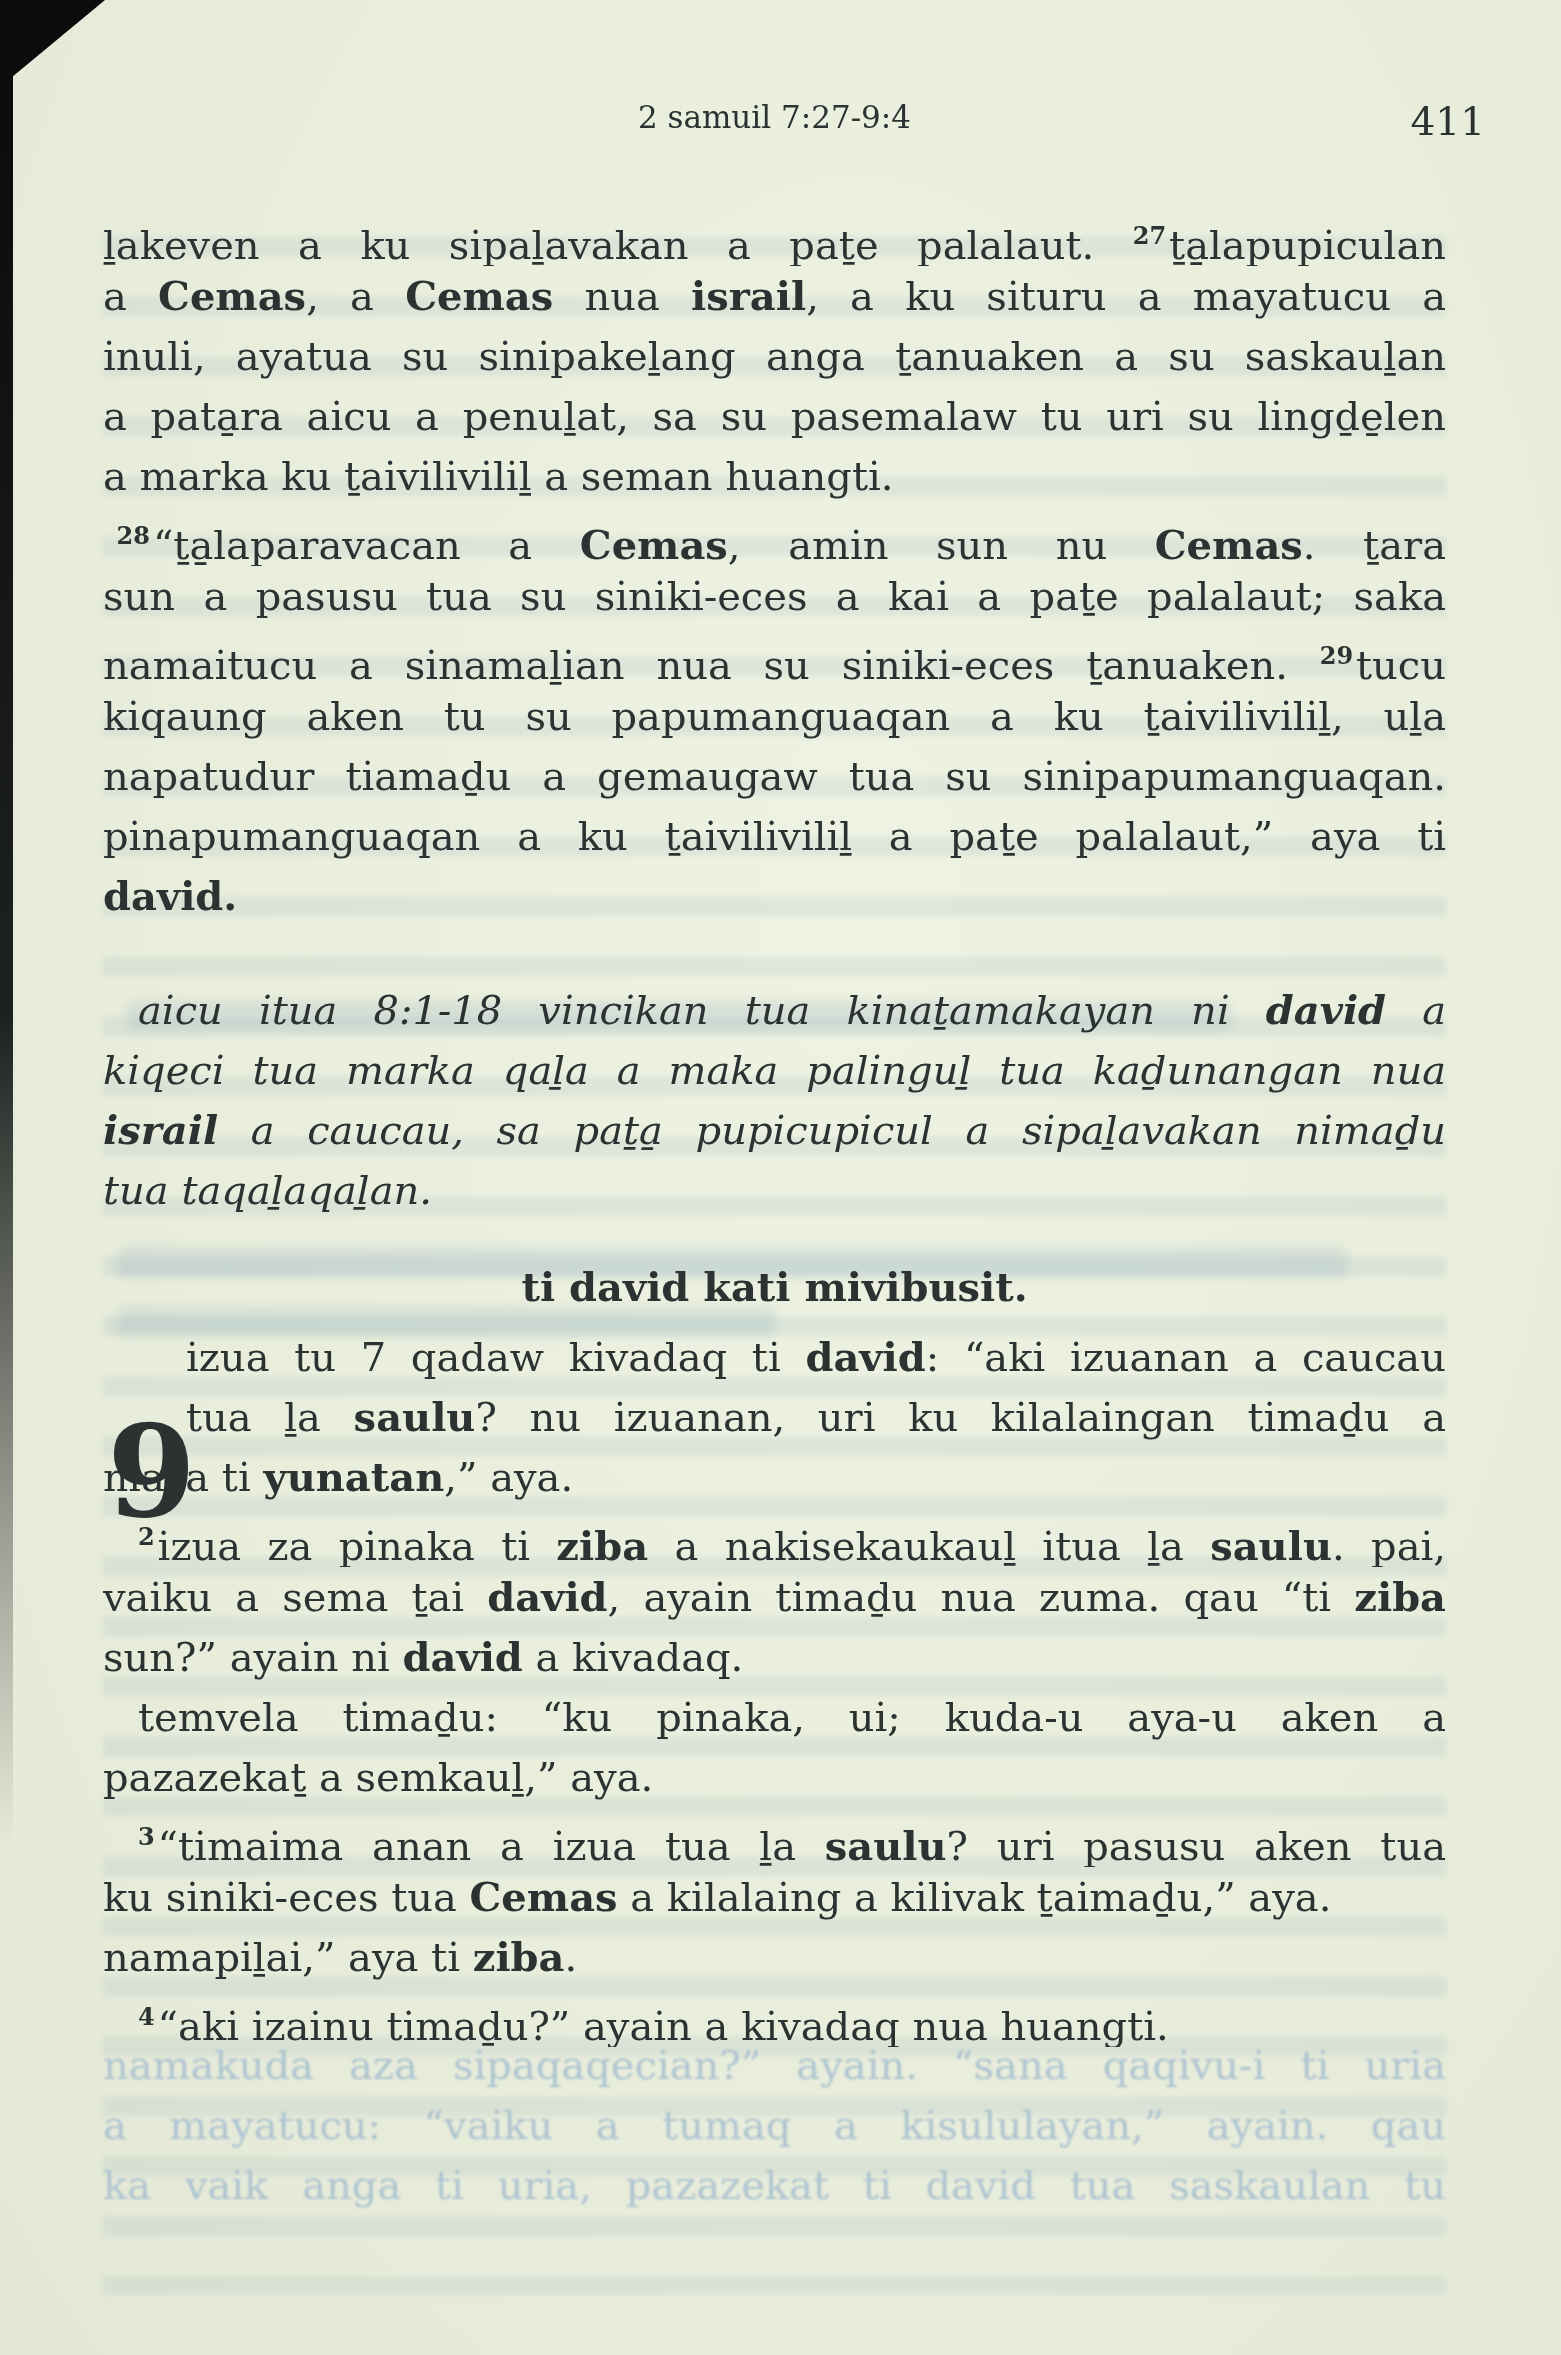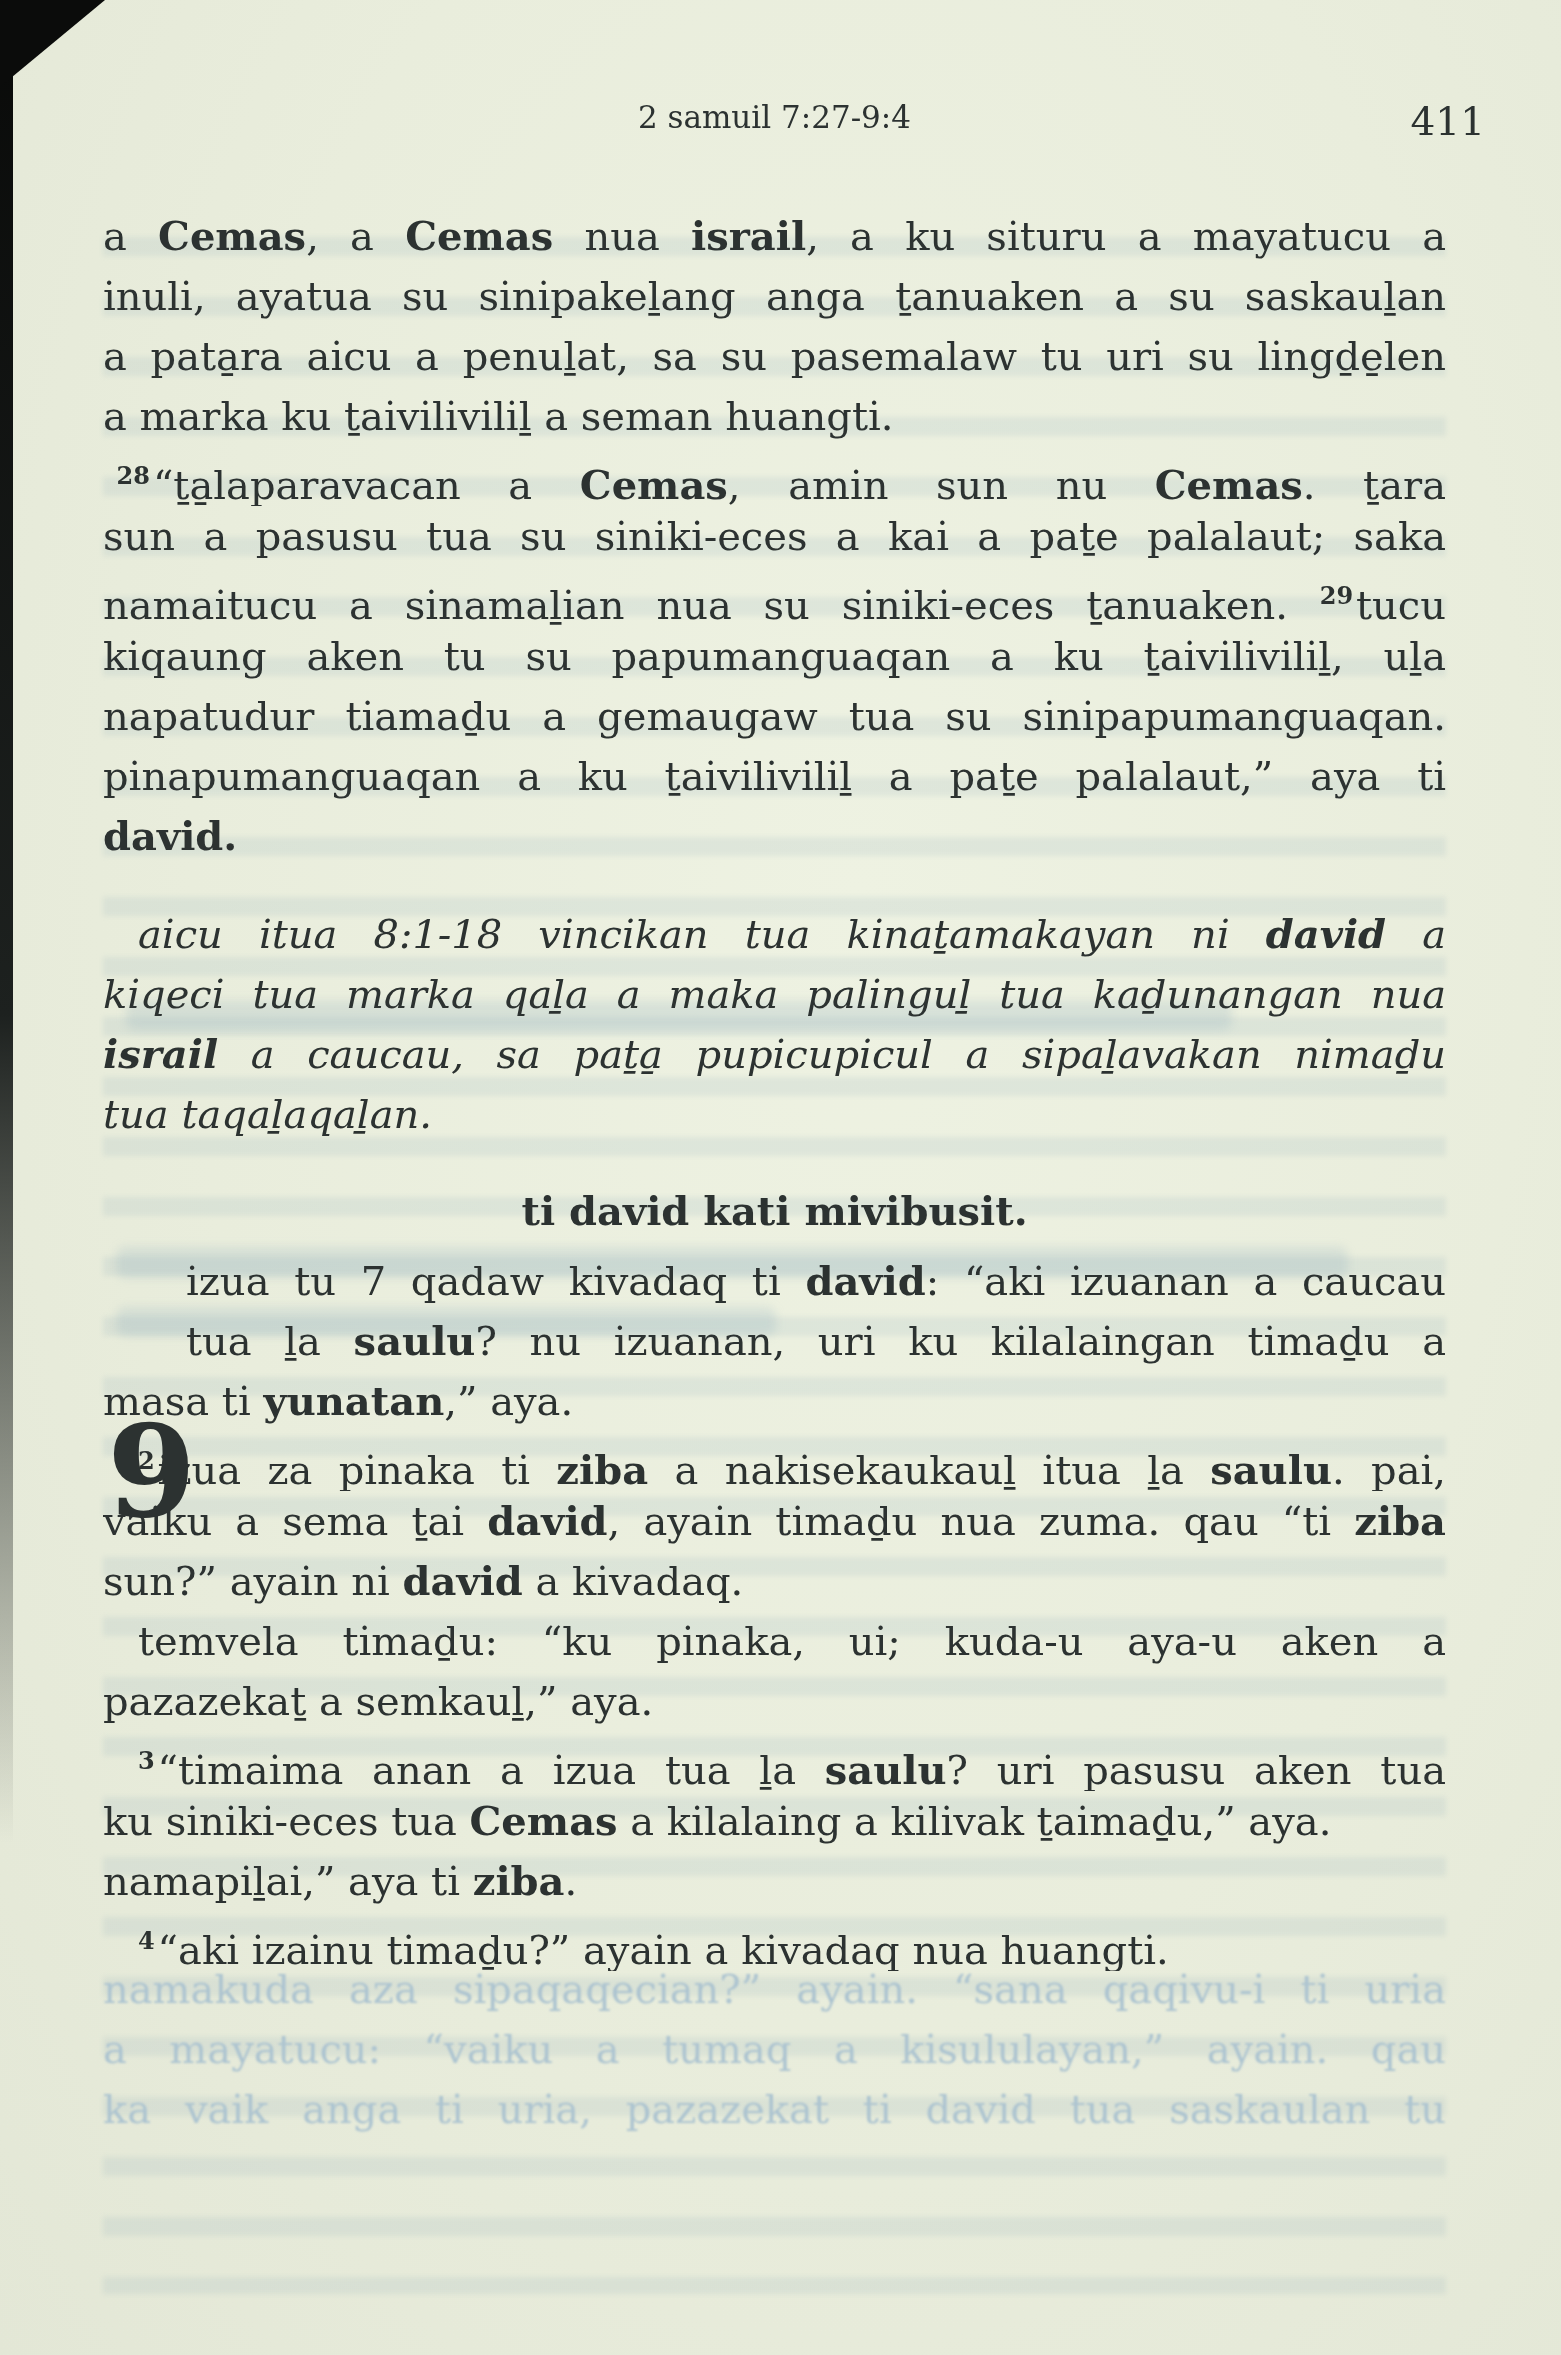--- a/index.html
+++ b/index.html
@@ -39,21 +39,21 @@
   
   .col { position:absolute; left:103px; top:206px; width:1343px; font-size:40px; }
   .line { line-height:60px; height:60px; overflow:hidden; }
   .j    { text-align:justify; text-align-last:justify; }
   .b    { font-weight:bold; }
   .v    { font-weight:bold; font-size:24px; vertical-align:14.6px; padding-right:2.9px; }
   .it   { font-style:italic; }
   .ind  { text-indent:35px; }
   .inds { text-indent:13.6px; }
   .pad9 { padding-left:83px; }
-  .gapit{ margin-top:38px; }
+  .gapit{ margin-top:54px; }
   .heading { text-align:center; font-weight:bold; margin-top:37px; margin-bottom:9.7px; }
   .ghost { color:#adc4d0; filter:blur(1.2px); }
   .gfirst{ margin-top:-11.6px; }
   .big9 {
     position:absolute; left:3.9px; top:1201px;
     font-size:128px; font-weight:bold; line-height:1; color:#2c3231;
   }
 </style>
 </head>
 <body>
@@ -62,20 +62,21 @@
   <div class="bleed"></div>
   <div class="smudge" id="smudge-1"></div>
   <div class="smudge" id="smudge-2"></div>
   <div class="smudge" id="smudge-3"></div>
 
   <div class="header-ref">2 samuil  7:27-9:4</div>
   <div class="page-num">411</div>
 
   <div class="col">
     <div class="big9">9</div>
+  <div class="line j"><span>ḻakeven a ku sipaḻavakan a paṯe palalaut. </span><span class="v">27</span><span>ṯa̱lapupiculan</span></div>
       <div class="line j"><span>a </span><span class="b">Cemas</span><span>, a </span><span class="b">Cemas</span><span> nua </span><span class="b">israil</span><span>, a ku situru a mayatucu a</span></div>
       <div class="line j"><span>inuli, ayatua su sinipakeḻang anga ṯanuaken a su saskauḻan</span></div>
       <div class="line j"><span>a pata̱ra aicu a penuḻat, sa su pasemalaw tu uri su lingḏe̱len</span></div>
       <div class="line"><span>a marka ku ṯaiviliviliḻ a seman huangti.</span></div>
       <div class="line j inds"><span class="v">28</span><span>“ṯa̱laparavacan a </span><span class="b">Cemas</span><span>, amin sun nu </span><span class="b">Cemas</span><span>. ṯara</span></div>
       <div class="line j"><span>sun a pasusu tua su siniki-eces a kai a paṯe palalaut; saka</span></div>
       <div class="line j"><span>namaitucu a sinamaḻian nua su siniki-eces ṯanuaken. </span><span class="v">29</span><span>tucu</span></div>
       <div class="line j"><span>kiqaung aken tu su papumanguaqan a ku ṯaiviliviliḻ, uḻa</span></div>
       <div class="line j"><span>napatudur tiamaḏu a gemaugaw tua su sinipapumanguaqan.</span></div>
       <div class="line j"><span>pinapumanguaqan a ku ṯaiviliviliḻ a paṯe palalaut,” aya ti</span></div>

